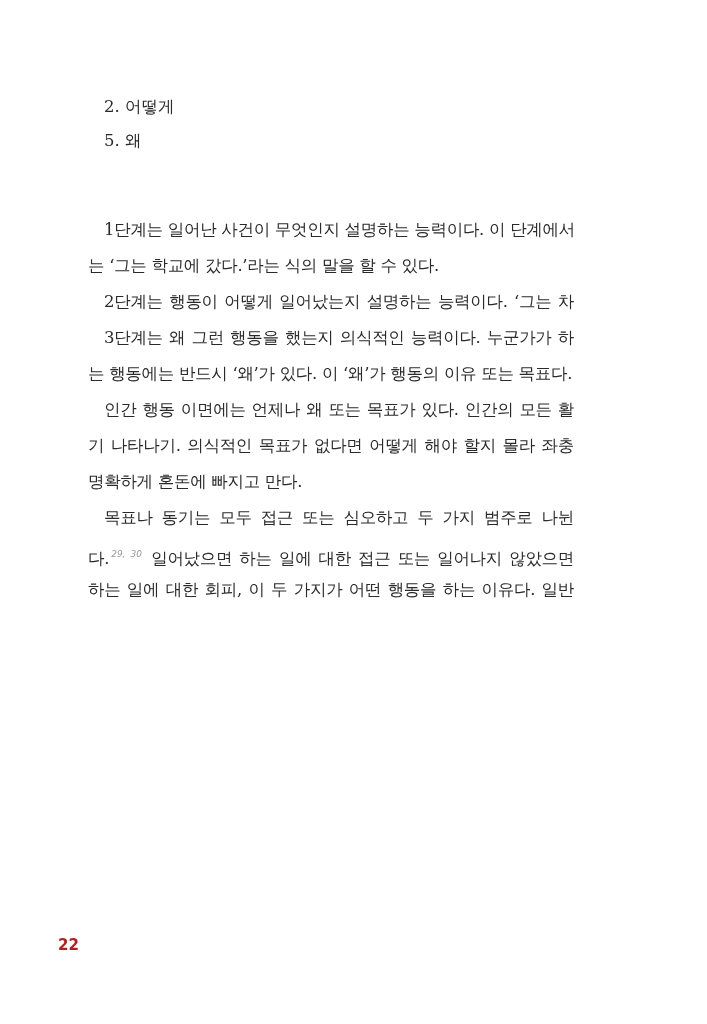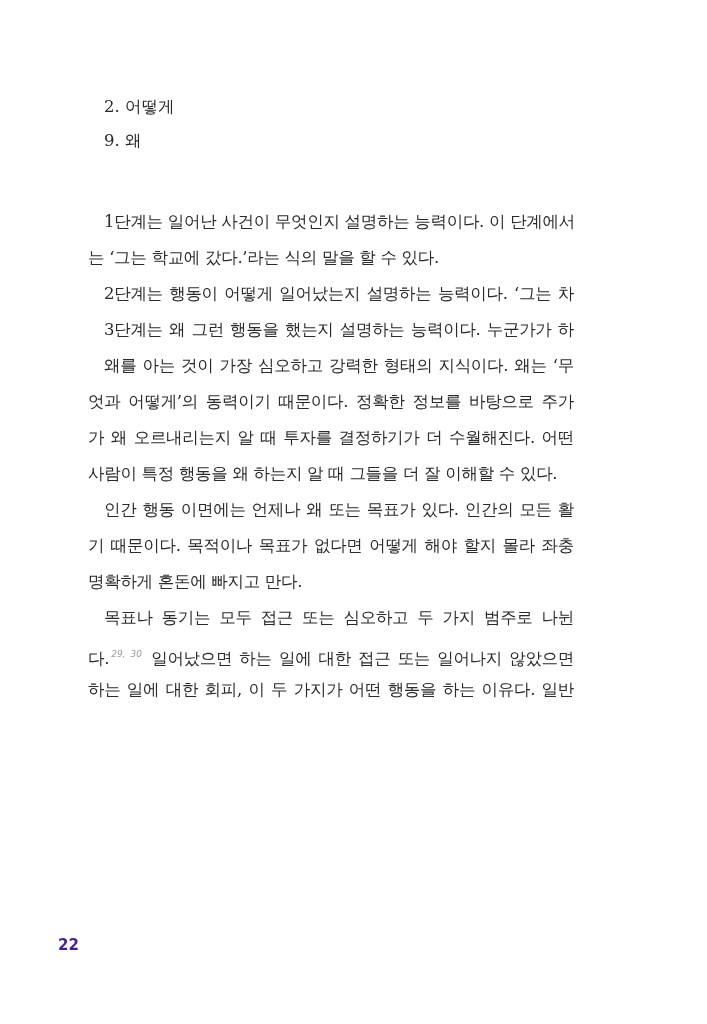--- a/index.html
+++ b/index.html
@@ -30,21 +30,21 @@
     }
     .list li {
       font-size: 16.5px;
       line-height: 34px;
       height: 34px;
       white-space: nowrap;
     }
     .body-text {
       position: absolute;
       left: 88px;
-      top: 204px;
+      top: 212px;
       width: 486px;
     }
     .line {
       display: block;
       font-size: 16.5px;
       line-height: 36px;
       height: 36px;
       white-space: nowrap;
       letter-spacing: -0.3px;
       text-align: justify;
@@ -66,58 +66,53 @@
       letter-spacing: 0;
       margin: 4px 2px;
     }
     .page-number {
       position: absolute;
       left: 58px;
       top: 936px;
       font-family: "DejaVu Sans", "Liberation Sans", sans-serif;
       font-weight: bold;
       font-size: 15px;
-      color: #4c1d95;
+      color: #b91c1c;
     }
   </style>
 </head>
 <body>
 
 <div class="page">
 
   <ul class="list">
     <li>2. 어떻게</li>
-    <li>9. 왜</li>
+    <li>5. 왜</li>
   </ul>
 
   <div class="body-text">
 
     <div>
       <span class="line indent">1단계는 일어난 사건이 무엇인지 설명하는 능력이다. 이 단계에서</span>
       <span class="line last">는 ‘그는 학교에 갔다.’라는 식의 말을 할 수 있다.</span>
     </div>
 
     <div>
       <span class="line indent">2단계는 행동이 어떻게 일어났는지 설명하는 능력이다. ‘그는 차</span>
     </div>
 
     <div>
-      <span class="line indent">3단계는 왜 그런 행동을 했는지 설명하는 능력이다. 누군가가 하</span>
+      <span class="line indent">3단계는 왜 그런 행동을 했는지 의식적인 능력이다. 누군가가 하</span>
+      <span class="line last">는 행동에는 반드시 ‘왜’가 있다. 이 ‘왜’가 행동의 이유 또는 목표다.</span>
     </div>
 
-    <div>
-      <span class="line indent">왜를 아는 것이 가장 심오하고 강력한 형태의 지식이다. 왜는 ‘무</span>
-      <span class="line">엇과 어떻게’의 동력이기 때문이다. 정확한 정보를 바탕으로 주가</span>
-      <span class="line">가 왜 오르내리는지 알 때 투자를 결정하기가 더 수월해진다. 어떤</span>
-      <span class="line last">사람이 특정 행동을 왜 하는지 알 때 그들을 더 잘 이해할 수 있다.</span>
-    </div>
 
     <div>
       <span class="line indent">인간 행동 이면에는 언제나 왜 또는 목표가 있다. 인간의 모든 활</span>
-      <span class="line">기 때문이다. 목적이나 목표가 없다면 어떻게 해야 할지 몰라 좌충</span>
+      <span class="line">기 나타나기. 의식적인 목표가 없다면 어떻게 해야 할지 몰라 좌충</span>
       <span class="line last">명확하게 혼돈에 빠지고 만다.</span>
     </div>
 
     <div>
       <span class="line indent">목표나 동기는 모두 접근 또는 심오하고 두 가지 범주로 나뉜</span>
       <span class="line"><span>다.</span><sup class="fn">29, 30</sup> <span>일어났으면 하는 일에 대한 접근 또는 일어나지 않았으면</span></span>
       <span class="line">하는 일에 대한 회피, 이 두 가지가 어떤 행동을 하는 이유다. 일반</span>
     </div>
 
   </div>

